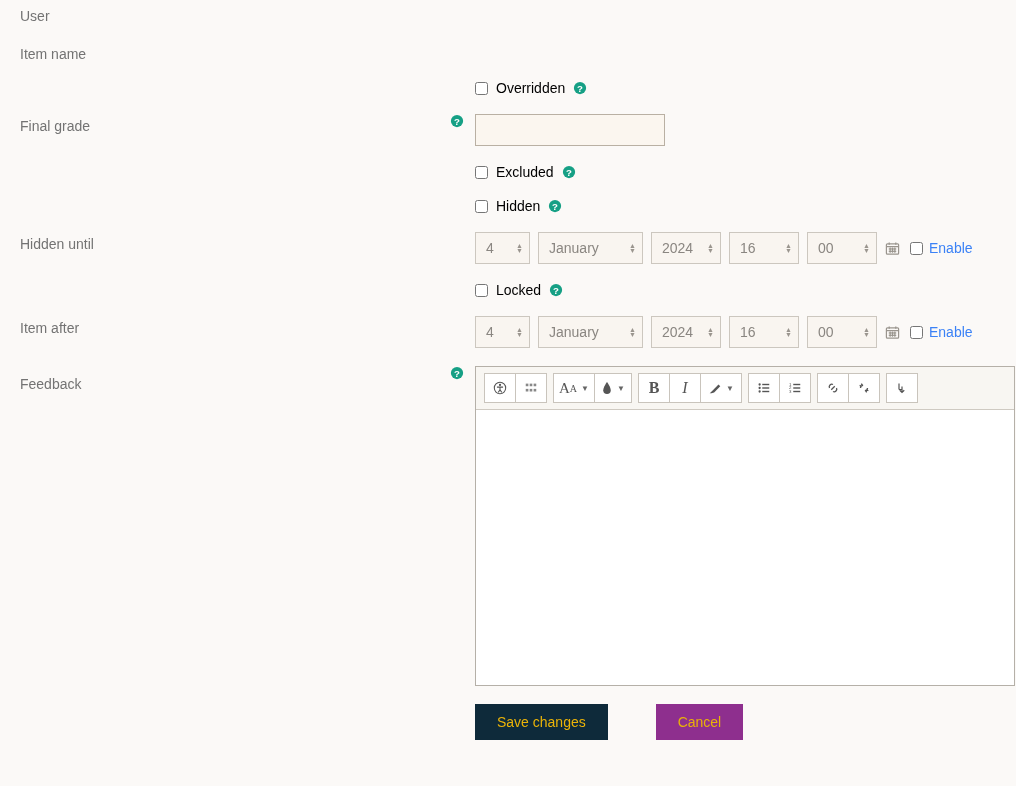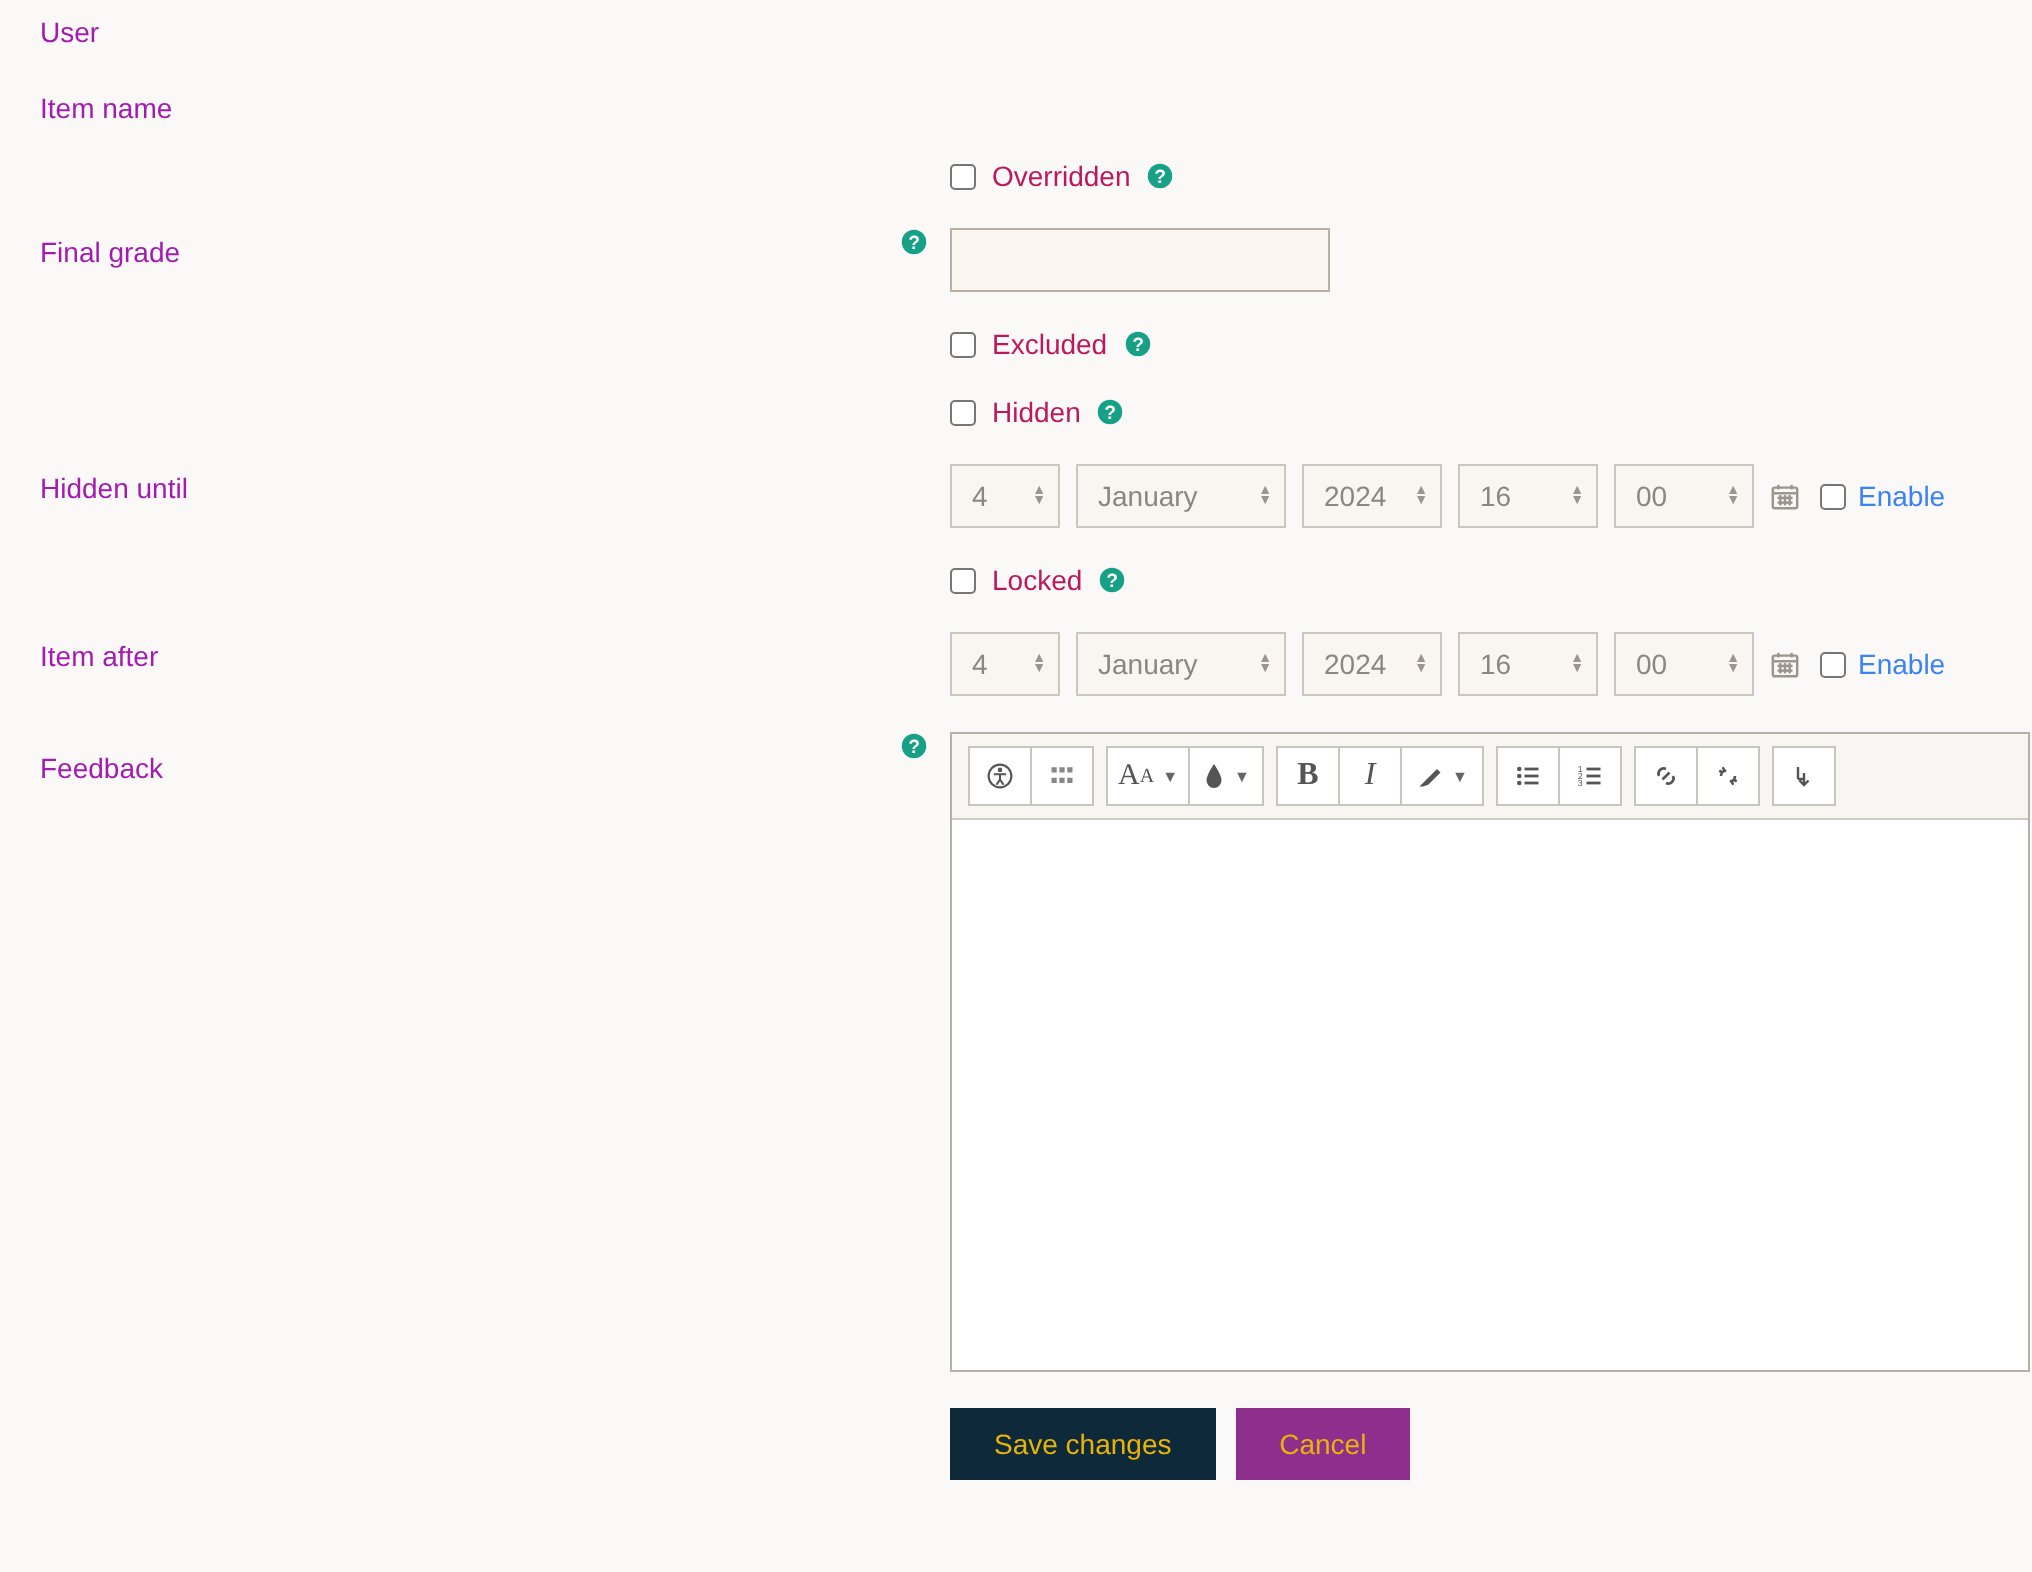--- a/index.html
+++ b/index.html
@@ -19,37 +19,37 @@
     margin-bottom: 18px;
   }
   .label-col {
     width: 430px;
     display: flex;
     justify-content: space-between;
     align-items: center;
     padding-right: 15px;
     padding-top: 4px;
   }
-  .label-text { color: #a21caf; }
+  .label-text { color: #737373; }
   .help-col { width: 25px; display:flex; align-items:center; }
   .input-col { flex: 1; display: flex; align-items: center; flex-wrap: wrap; }
   .help-icon {
     display: inline-flex;
     width: 14px; height: 14px;
     align-items: center; justify-content: center;
     color: #16a085;
     cursor: pointer;
   }
   .help-icon svg { width: 14px; height: 14px; }
   .checkbox {
     width: 13px; height: 13px;
     margin: 0 8px 0 0;
     accent-color: #555;
   }
-  .chk-label { color: #be185d; margin-right: 8px; }
+  .chk-label { color: #000000; margin-right: 8px; }
   .grade-input {
     width: 190px; height: 32px;
     border: 1px solid #b9b0a3;
     background: #fbf6ef;
     padding: 4px 8px;
     outline: none;
   }
   .date-select {
     height: 32px;
     border: 1px solid #ccc7bf;
@@ -113,21 +113,21 @@
 
   .actions { margin-left: 455px; margin-top: 12px; margin-bottom: 16px; }
   .btn {
     display: inline-flex; align-items: center; justify-content: center;
     height: 36px; padding: 0 22px;
     border: none; color: #eab308; font-size: 14px;
     cursor: pointer;
     margin-right: 6px;
   }
   .btn.primary { background: #0e2a3a; }
-  .btn.secondary { background: #8e2f8e; }
+  .btn.secondary { background: #8e2f8e; margin-left: 38px; }
 
   .checkrow .label-col { }
   .checkrow .input-col { align-items: center; }
   .indent-check { padding-left: 0; }
 
   .feedback-row .label-col { padding-top: 10px; }
 </style>
 </head>
 <body>
 

